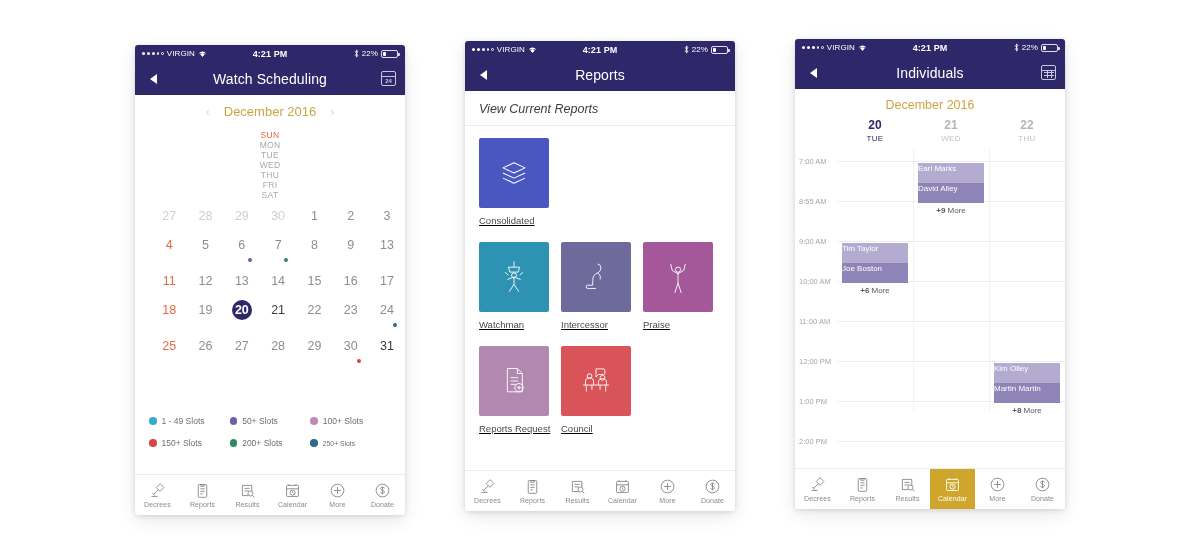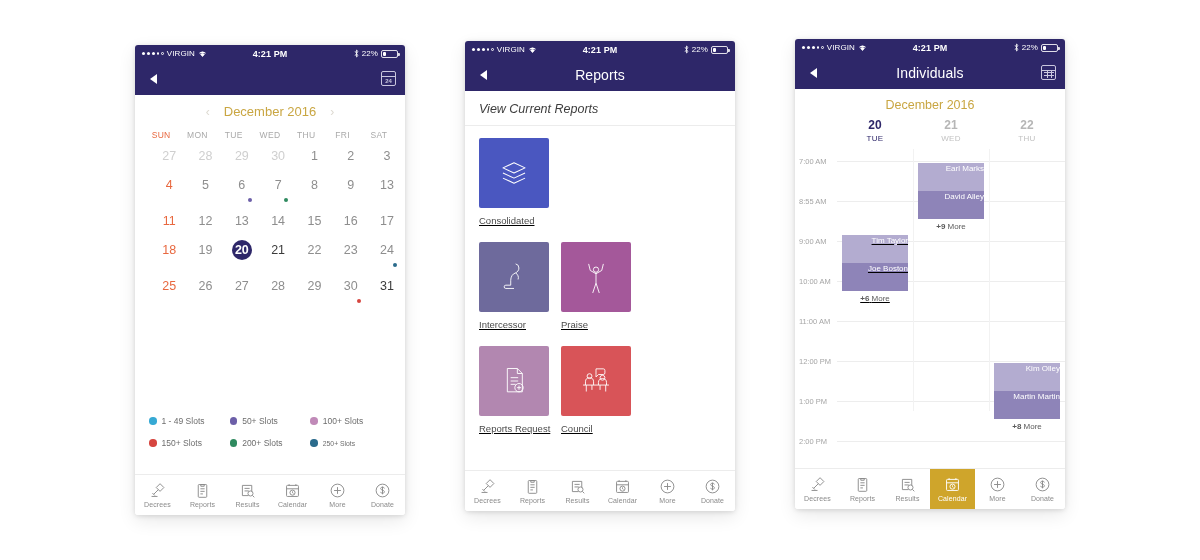--- a/index.html
+++ b/index.html
@@ -109,21 +109,21 @@
 
   
   .month-row {
     display:flex; align-items:center; justify-content:center; gap: 14px;
     padding: 9px 0 7px;
   }
   .month-label { color: #c9a642; font-size: 13px; }
   .chev { color: #ddd9d0; font-size: 12px; }
 
   
-  .weekdays { display: flex; padding: 4px 8px 2px; }
+  .weekdays { display: flex; padding: 4px 8px 2px; flex-direction: column; }
   .weekdays div {
     flex: 1; text-align: center; font-size: 8.5px;
     color: #a9a9a9; letter-spacing: .3px;
   }
   .weekdays div.sun { color: #e8683f; }
 
   
   .dates { padding: 4px 8px 0; }
   .week { display: flex; margin-bottom: 9px; }
   .cell {
@@ -194,21 +194,21 @@
   .daycol.sel .dnum { color:#2e2769; }
   .daycol.sel .dnam { color:#2e2769; }
 
   .agenda { position:relative; height: 262px; }
   .hline { position:absolute; left:42px; right:0; height:1px; background:#ededed; }
   .hlabel { position:absolute; left:4px; font-size:7.5px; color:#a5a5a5; transform: translateY(-50%); }
   .vline { position:absolute; top:0; bottom:0; width:1px; background:#f2f2f2; }
 
   .ev { position:absolute; width: 66px; }
   .ev .e1, .ev .e2 {
-    font-size: 8px; color:#fff; text-align:right; line-height: 12px; height:28px;
+    font-size: 8px; color:#fff; text-align:left; line-height: 12px; height:20px;
     overflow:hidden; white-space:nowrap;
   }
   .ev .e1 { background:#b3acd0; }
   .ev .e2 { background:#8e84b8; }
   .ev .more { font-size: 8px; color:#5a5a5a; text-align:center; margin-top:3px; }
   .ev .more b { font-weight:bold; }
 </style>
 </head>
 <body>
 
@@ -238,20 +238,21 @@
         <span class="batt">
             <i></i>
           </span>
       </div>
     </div>
 
     <div class="navbar">
       <div class="nav-back">
           <span></span>
         </div>
+      <div class="nav-title">Watch Scheduling</div>
       <div class="nav-right">
         <div class="cal-glyph">
           <b>24</b>
         </div>
       </div>
     </div>
 
     <div class="screen">
       <div class="month-row">
         <span class="chev">‹</span>
@@ -528,20 +529,34 @@
                 <svg width="34" height="34" viewBox="0 0 40 40" fill="none" stroke="#fff" stroke-width="1.2" stroke-linejoin="round">
                   <path d="M20 8 L33 14 L20 20 L7 14z"></path>
                   <path d="M7 20 L20 26 L33 20"></path>
                   <path d="M7 26 L20 32 L33 26"></path>
                 </svg>
               </div>
               <div class="cap">Consolidated</div>
             </div>
           </div>
           <div class="tile-row">
+            <div class="tile">
+              <div class="sq" style="background: rgb(46, 146, 179);">
+                <svg width="34" height="36" viewBox="0 0 40 44" fill="none" stroke="#fff" stroke-width="1.1" stroke-linejoin="round">
+                  <path d="M20 3 v7"></path>
+                  <path d="M13 10 h14 l-2 6 H15z"></path>
+                  <circle cx="20" cy="20" r="3"></circle>
+                  <path d="M20 23 v8"></path>
+                  <path d="M12 25 l8-3 8 3"></path>
+                  <path d="M20 31 l-6 9M20 31 l6 9"></path>
+                  <path d="M9 16 l4 4M31 16 l-4 4"></path>
+                </svg>
+              </div>
+              <div class="cap">Watchman</div>
+            </div>
             <div class="tile">
               <div class="sq" style="background: rgb(110, 106, 156);">
                 <svg width="30" height="36" viewBox="0 0 36 44" fill="none" stroke="#fff" stroke-width="1.1" stroke-linejoin="round">
                   <path d="M20 6 a5 5 0 0 1 4 5 c0 3-2 5-4 6"></path>
                   <path d="M20 17 c-4 1-6 5-6 9 v6"></path>
                   <path d="M14 32 h-6 a2 2 0 0 0 0 4 h10"></path>
                   <path d="M20 17 c3 2 4 5 3 8"></path>
                 </svg>
               </div>
               <div class="cap">Intercessor</div>
@@ -732,21 +747,21 @@
           <div class="hlabel" style="top: 252px;">1:00 PM</div>
           <div class="hline" style="top: 292px;"></div>
           <div class="hlabel" style="top: 292px;">2:00 PM</div>
           <div class="vline" style="left: 118px;"></div>
           <div class="vline" style="left: 194px;"></div>
           <div class="ev" style="left: 123px; top: 14px;">
             <div class="e1">Earl Marks</div>
             <div class="e2">David Alley</div>
             <div class="more"><b>+9</b> <span>More</span></div>
           </div>
-          <div class="ev" style="left: 47px; top: 86px; text-decoration: underline;">
+          <div class="ev" style="left: 47px; top: 94px;">
             <div class="e1">Tim Taylor</div>
             <div class="e2">Joe Boston</div>
             <div class="more"><b>+6</b> <span>More</span></div>
           </div>
           <div class="ev" style="left: 199px; top: 214px;">
             <div class="e1">Kim Olley</div>
             <div class="e2">Martin Martin</div>
             <div class="more"><b>+8</b> <span>More</span></div>
           </div>
         </div>

